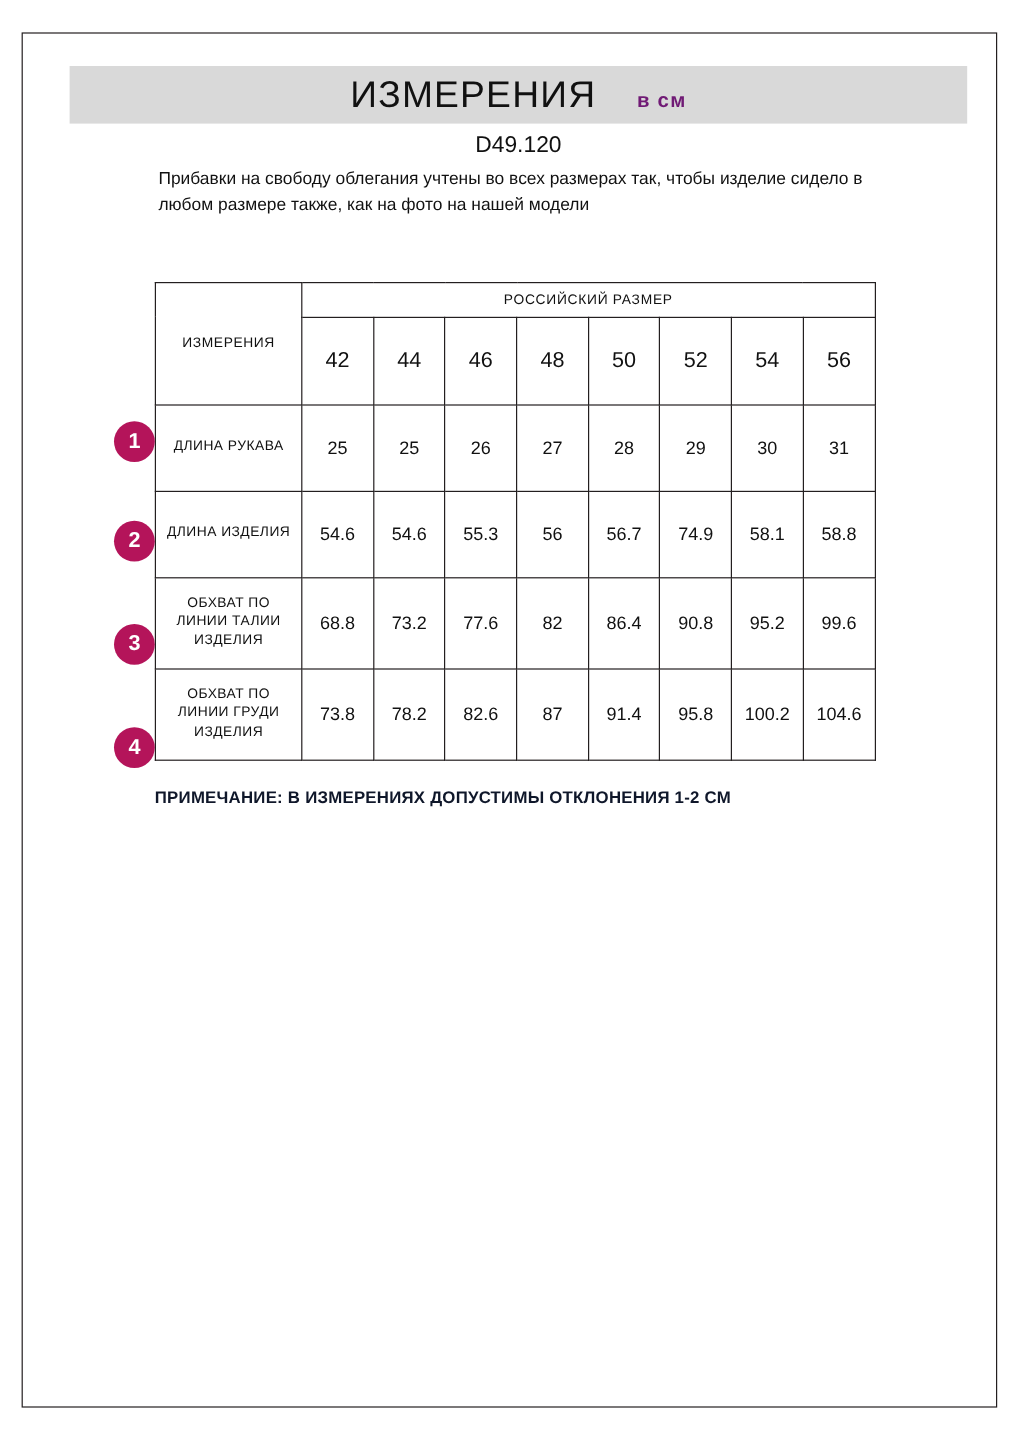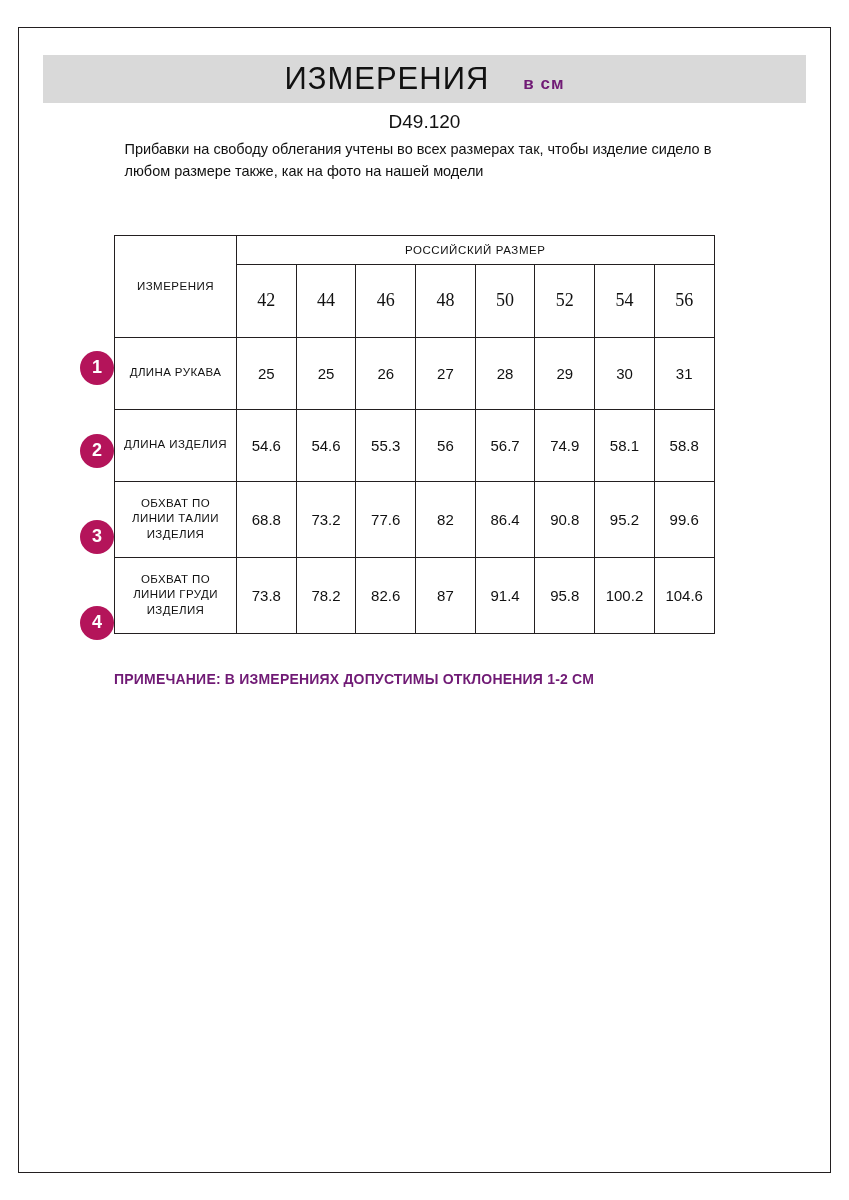--- a/index.html
+++ b/index.html
@@ -27,20 +27,21 @@
     height: 1146px;
     border: 1px solid #231f20;
     box-sizing: border-box;
   }
   .content {
     position: absolute;
     left: 18px;
     top: 27px;
     width: 813px;
     box-sizing: border-box;
+    padding-left: 15px;
   }
 
   
   .banner {
     position: relative;
     margin: 28px 25px 0 25px;
     height: 48px;
     background: #d9d9d9;
     display: flex;
     align-items: center;
@@ -118,21 +119,20 @@
   }
   .hdr-measure-label {
     font-size: 11.5px;
     font-weight: 700;
     letter-spacing: 0.5px;
   }
   .hdr-size {
     font-size: 18px;
     font-weight: 700;
     height: 70px;
-    font-family: Liberation Serif, serif;
   }
   .row-label {
     font-size: 11.5px;
     font-weight: 700;
     letter-spacing: 0.4px;
     line-height: 1.35;
     padding: 6px 4px;
   }
   .cell-val {
     font-size: 15px;
@@ -161,26 +161,26 @@
     align-items: center;
     justify-content: center;
   }
   .b1 { top: 116px; }
   .b2 { top: 199px; }
   .b3 { top: 285px; }
   .b4 { top: 371px; }
 
   
   .note {
-    margin: 37px 0 0 0;
+    margin: 22px 0 0 0;
     padding-left: 96px;
     font-size: 14px;
     font-weight: 700;
     letter-spacing: 0.2px;
-    color: #701a75;
+    color: #0f172a;
   }
 </style>
 </head>
 <body>
 
 <div class="page">
   <div class="page-border"></div>
 
   <div class="content">
 

